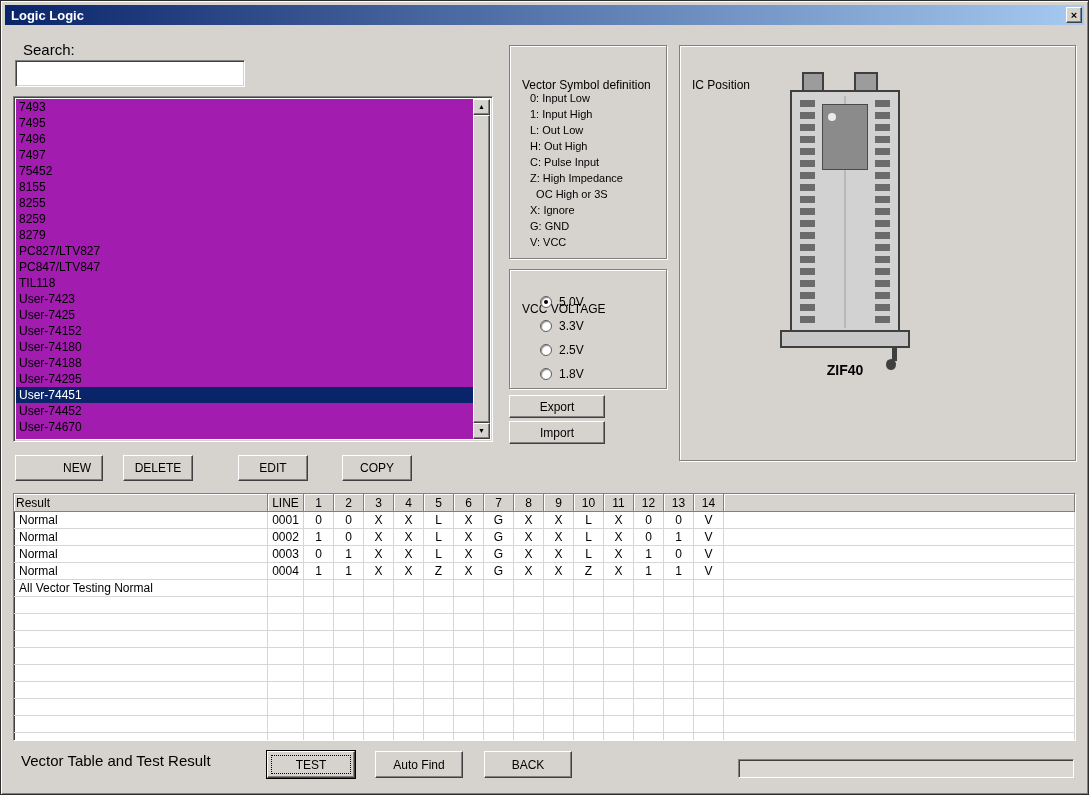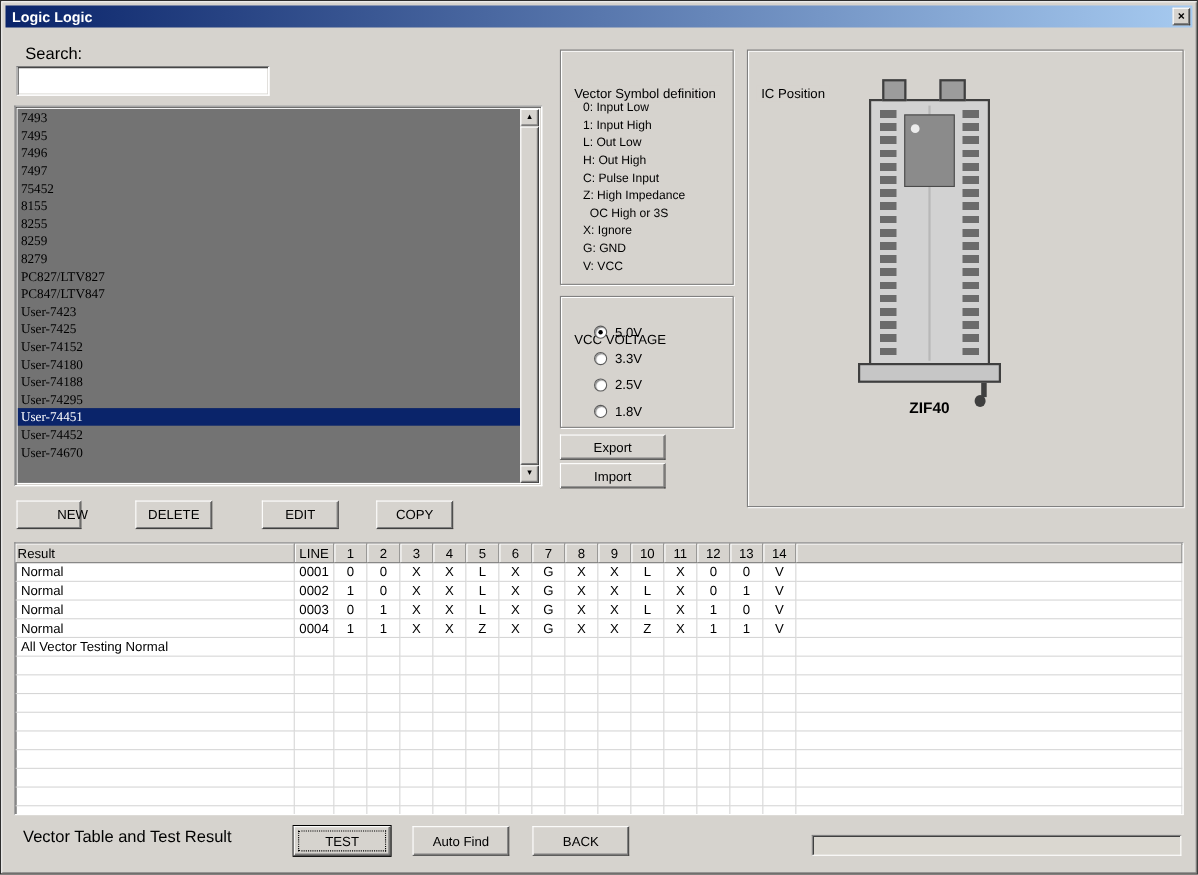--- a/index.html
+++ b/index.html
@@ -60,40 +60,40 @@
     background:#d6d3ce; padding:0 4px; font-size:12px; white-space:nowrap;margin-top:40px;
   }
   
   .search-label { left:22px; top:40px; }
   .search-input {
     position:absolute; left:14px; top:59px; width:230px; height:27px;
     padding-left:4px; font-family:"Liberation Sans",sans-serif; font-size:12px; outline:none;
   }
   
   .listbox { position:absolute; left:12px; top:95px; width:480px; height:346px; }
-  .list-items { position:absolute; left:2px; top:2px; right:19px; bottom:2px; overflow:hidden; background:#737373;font-family:Liberation Serif, serif; }
+  .list-items { position:absolute; left:2px; top:2px; right:19px; bottom:2px; overflow:hidden; background:#a21caf; }
   .list-item { height:16px; line-height:16px; padding-left:3px; white-space:nowrap; }
   .list-item.selected { background:#0a246a; color:#fff; }
   .vscroll { position:absolute; top:2px; right:2px; bottom:2px; width:17px; background:#ece9e4; }
   .sb-btn {
     position:absolute; left:0; width:17px; height:16px;
     background:#d6d3ce; border:1px solid; border-color:#fff #404040 #404040 #fff;
     box-shadow: inset -1px -1px 0 #808080;
     text-align:center;
   }
   .sb-btn .arrow { font-size:7px; line-height:14px; display:block; color:#000; }
   .sb-up { top:0; } .sb-down { bottom:0; }
   .sb-track { position:absolute; left:0; right:0; top:16px; bottom:16px; }
   .sb-thumb {
     position:absolute; inset:0;
     background:#d6d3ce; border:1px solid; border-color:#fff #404040 #404040 #fff;
     box-shadow: inset -1px -1px 0 #808080;
   }
   
-  .btn-new    { left:14px;  top:454px; width:59px; height:26px;padding-left:36px; }
+  .btn-new    { left:14px;  top:454px; width:88px; height:26px;padding-left:36px; }
   .btn-delete { left:122px; top:454px; width:70px; height:26px; }
   .btn-edit   { left:237px; top:454px; width:70px; height:26px; }
   .btn-copy   { left:341px; top:454px; width:70px; height:26px; }
   
   .group-symbols { left:508px; top:44px; width:158px; height:214px; }
   .sym-lines { position:absolute; left:20px; top:44px; }
   .sym-line { font-size:11px; line-height:16px; white-space:pre; }
   .group-vcc { left:508px; top:268px; width:158px; height:120px;text-align:right; }
   .vcc-options { position:absolute; left:30px; top:20px; }
   .radio-row { display:flex; align-items:center; height:24px; }
@@ -183,20 +183,21 @@
         <div class="list-item">7495</div>
         <div class="list-item">7496</div>
         <div class="list-item">7497</div>
         <div class="list-item">75452</div>
         <div class="list-item">8155</div>
         <div class="list-item">8255</div>
         <div class="list-item">8259</div>
         <div class="list-item">8279</div>
         <div class="list-item">PC827/LTV827</div>
         <div class="list-item">PC847/LTV847</div>
+        <div class="list-item">TIL118</div>
         <div class="list-item">User-7423</div>
         <div class="list-item">User-7425</div>
         <div class="list-item">User-74152</div>
         <div class="list-item">User-74180</div>
         <div class="list-item">User-74188</div>
         <div class="list-item">User-74295</div>
         <div class="list-item selected">User-74451</div>
         <div class="list-item">User-74452</div>
         <div class="list-item">User-74670</div>
       </div>

